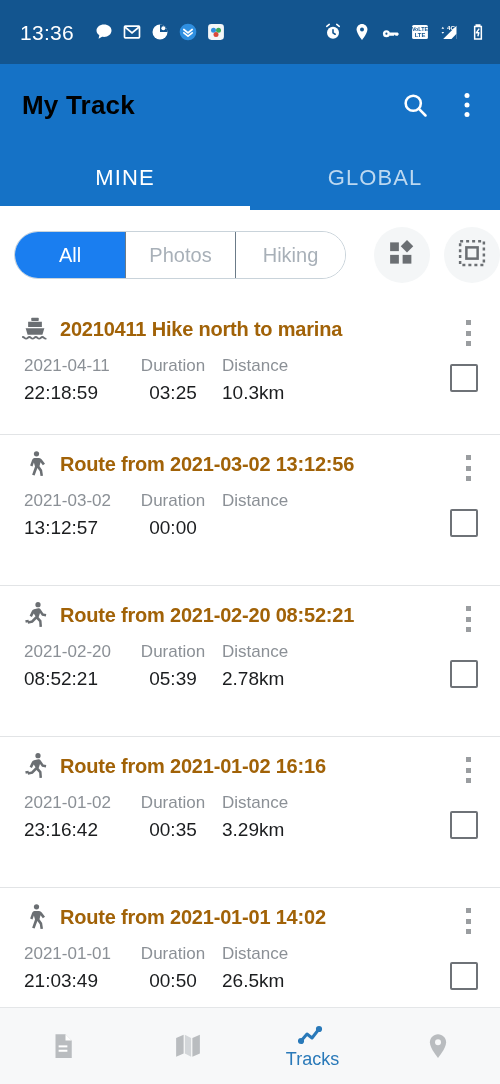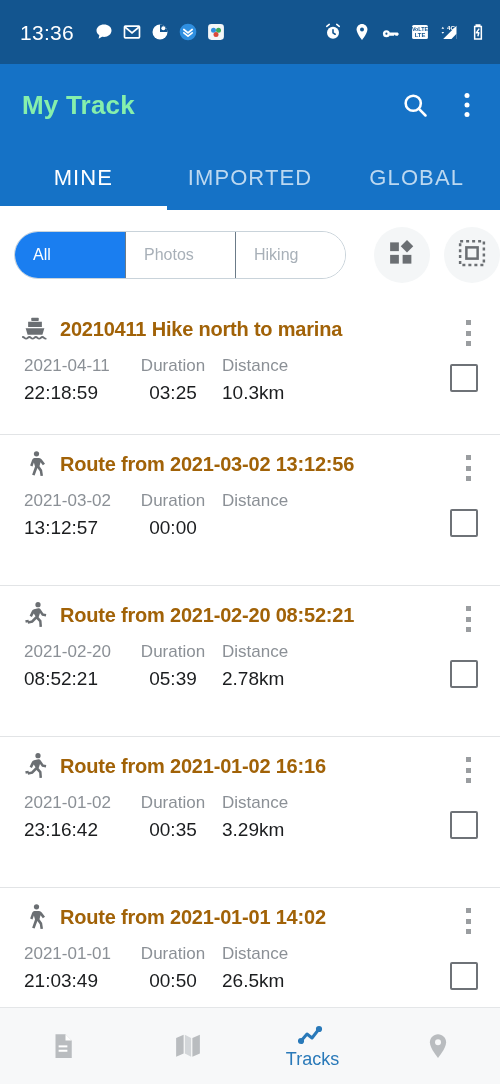--- a/index.html
+++ b/index.html
@@ -35,21 +35,21 @@
 
   
   .appbar {
     background:#1572c6;
     height:82px;
     display:flex;
     align-items:center;
     padding:0 18px 0 22px;
   }
   .appbar-title {
-    color:#86efac;
+    color:#000000;
     font-size:26px;
     font-weight:700;
     letter-spacing:0.2px;
     flex:1 1 auto;
   }
   .appbar-actions { display:flex; align-items:center; gap:22px; }
   .appbar-btn { width:30px; height:30px; display:flex; align-items:center; justify-content:center; cursor:pointer; }
   .appbar-btn svg { display:block; }
 
   
@@ -94,22 +94,22 @@
     display:flex;
     height:48px;
     border-radius:24px;
     overflow:hidden;
     border:1px solid #c9d3da;
     flex:0 0 auto;
   }
   .seg {
     display:flex;
     align-items:center;
-    justify-content:flex-start;
-    font-size:16px;
+    justify-content:center;
+    font-size:20px;
     min-width:110px;
     padding:0 18px;
     background:#ffffff;
     color:#a8b0b8;
     cursor:pointer;
     border-left:1px solid #6b7b88;
   }
   .seg:first-child { border-left:none; }
   .seg.active {
     background:#1a7ef0;
@@ -324,23 +324,20 @@
       </span>
     </div>
   </div>
 </div>
 
 <div class="tabs">
   <div class="tab active">
     <span>MINE</span>
   </div>
   <div class="tab">
-    <span>IMPORTED</span>
-  </div>
-  <div class="tab">
     <span>GLOBAL</span>
   </div>
 </div>
 
 <div class="filterbar">
   <div class="segmented">
     <div class="seg active">
       <span>All</span>
     </div>
     <div class="seg">

